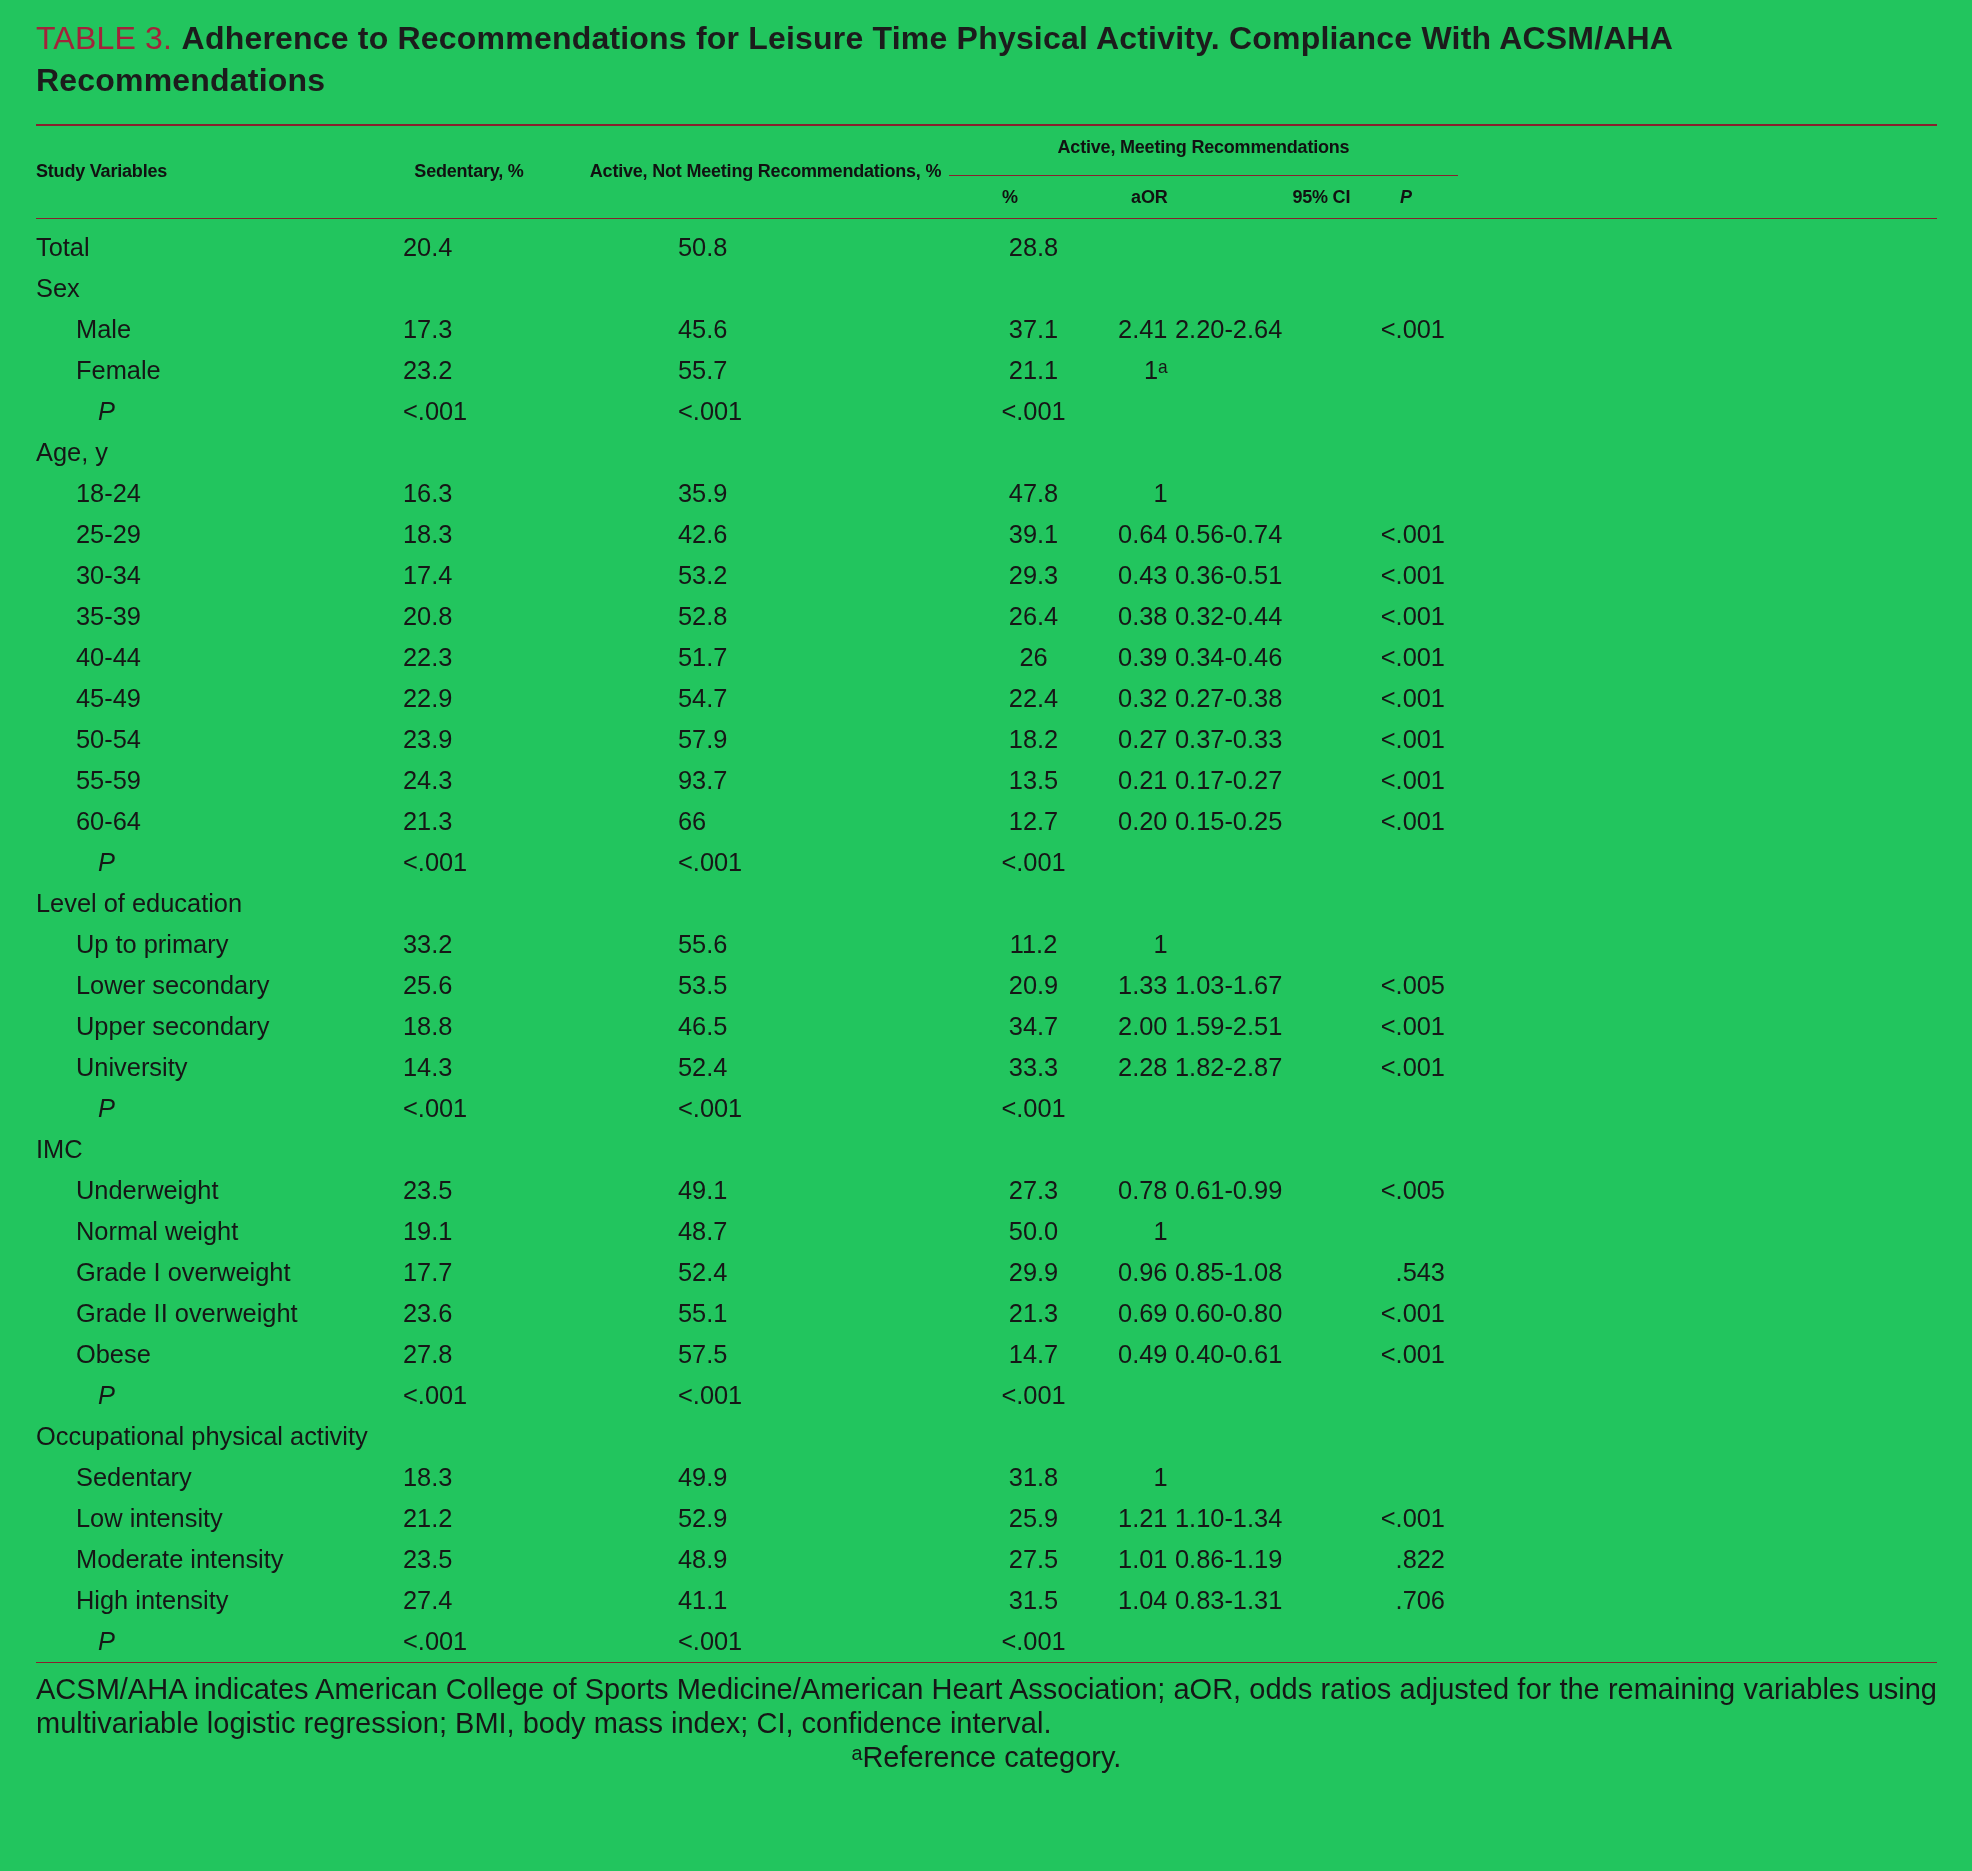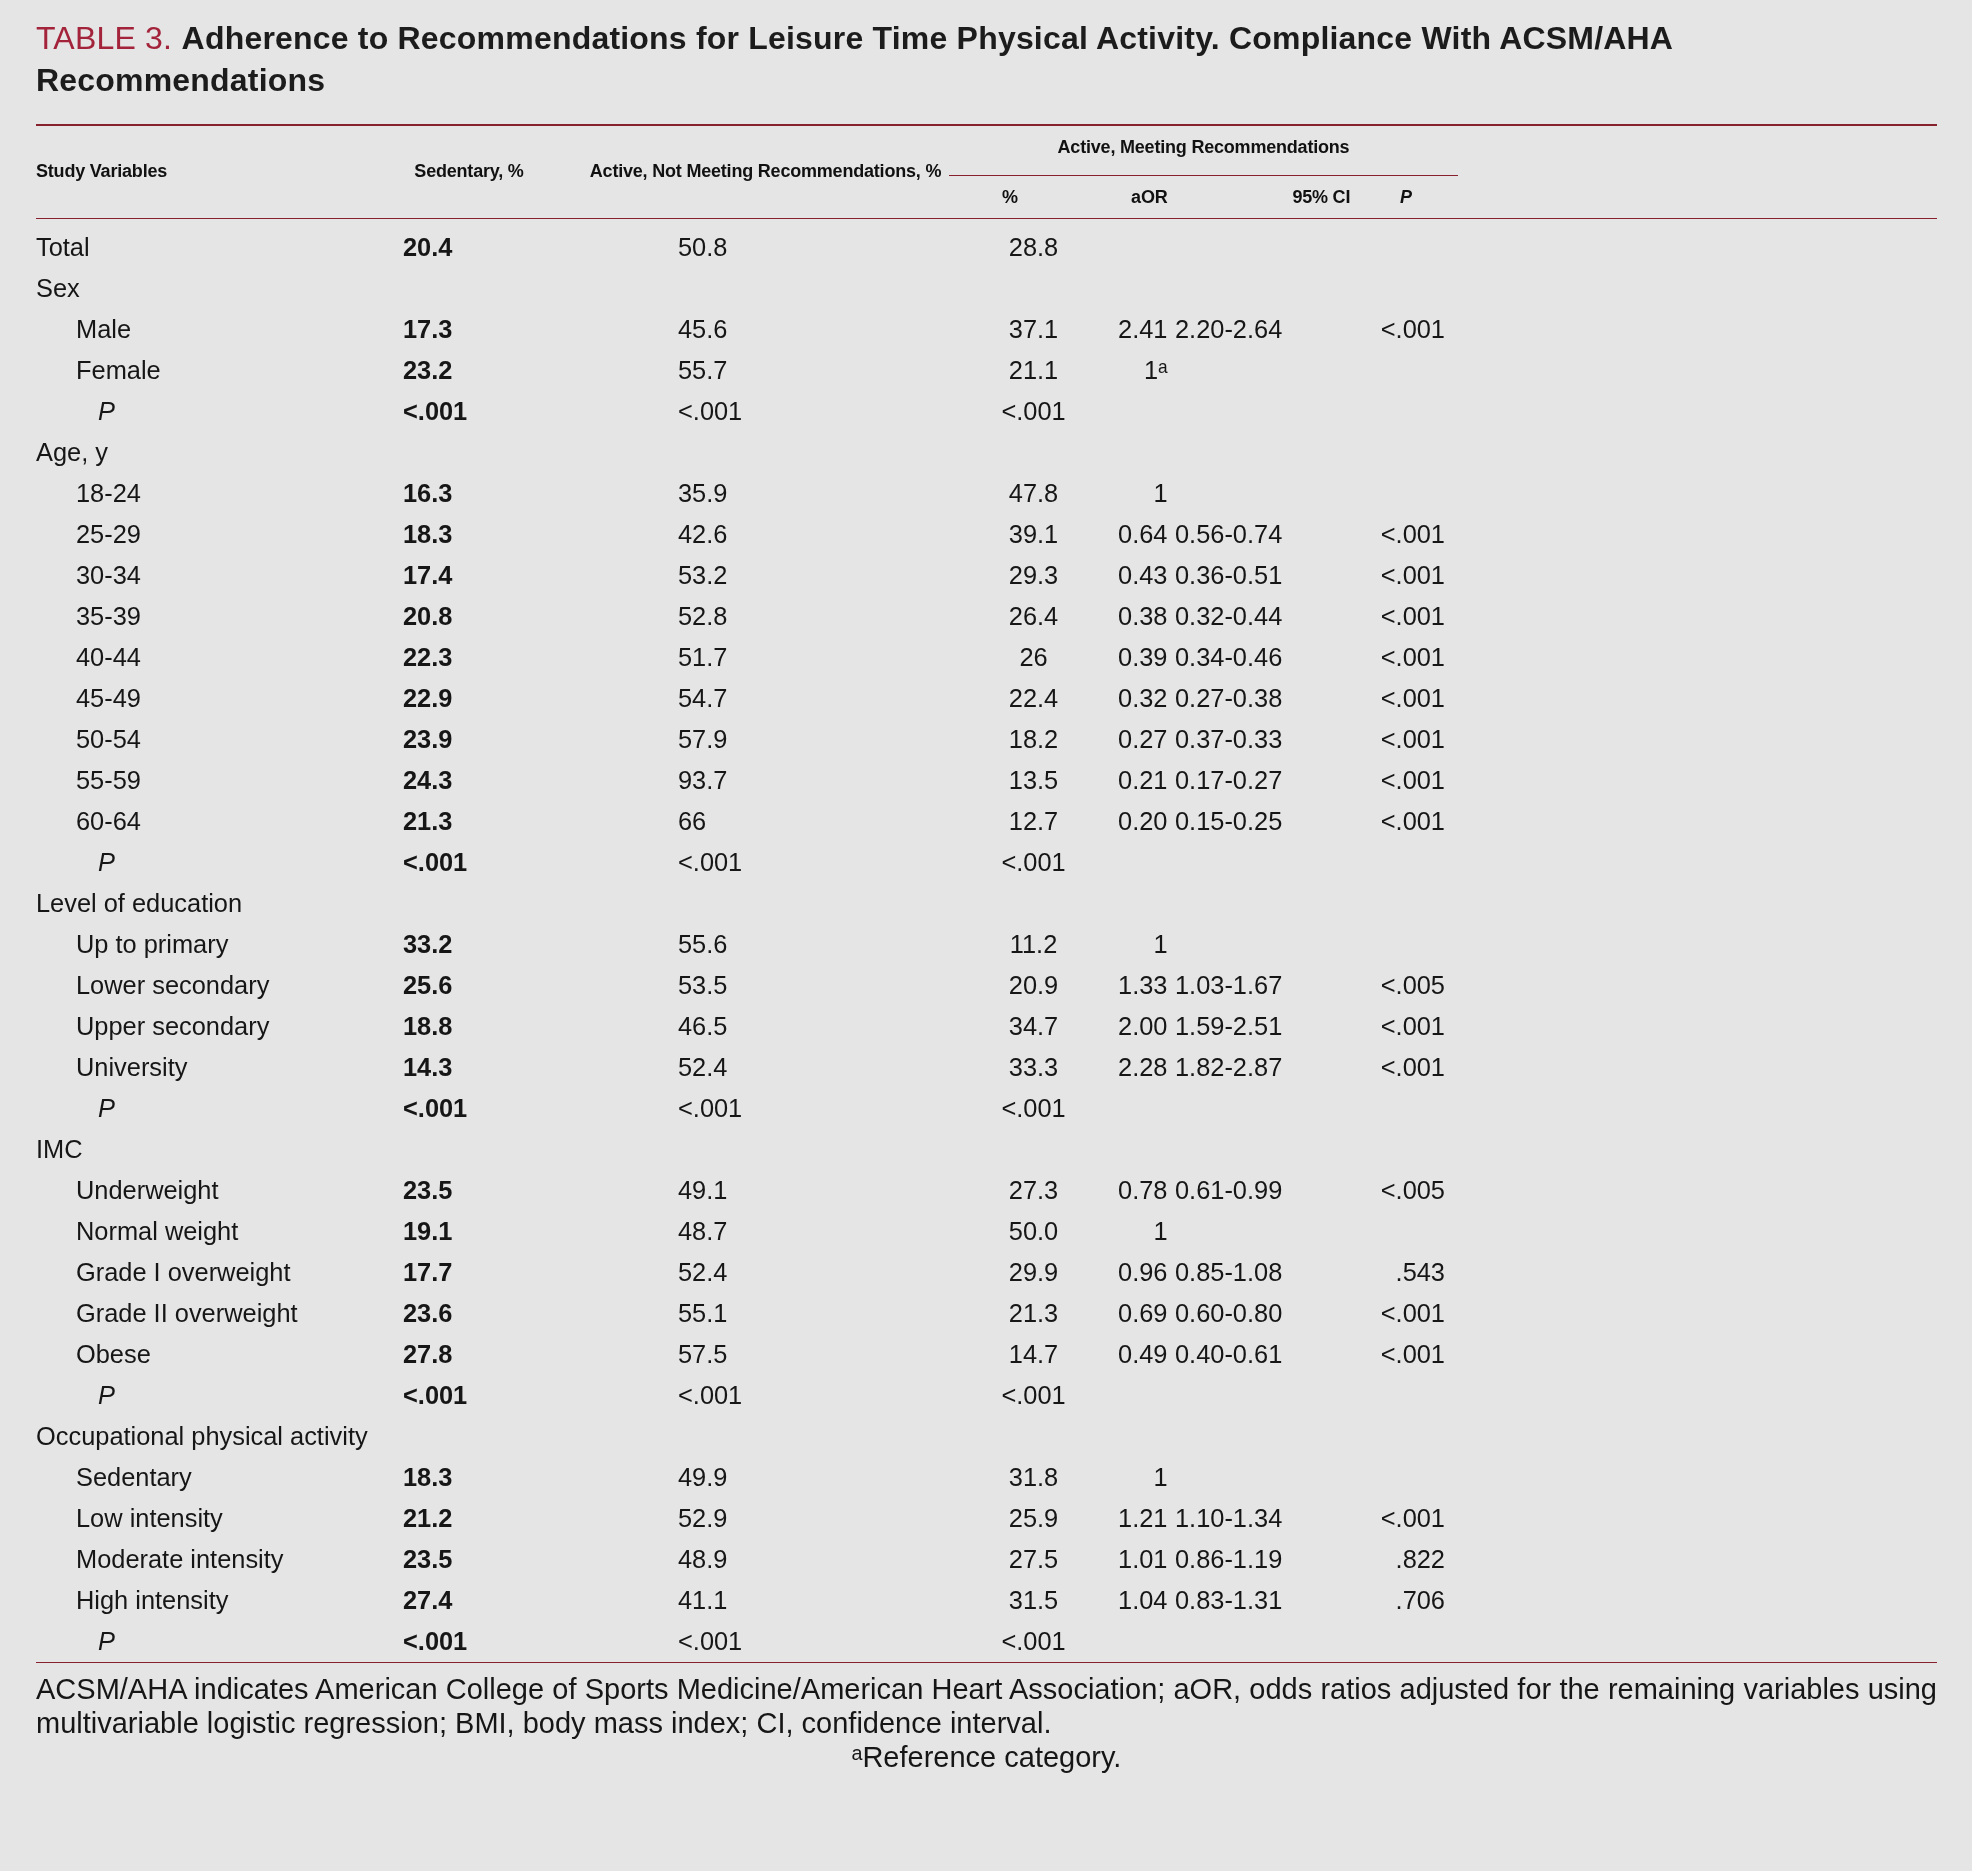--- a/index.html
+++ b/index.html
@@ -7,21 +7,21 @@
   body {
     width: 1973px;
     font-family: "Liberation Sans", sans-serif;
     color: #1a1a1a;
     -webkit-font-smoothing: antialiased;
   }
   .page {
     width: 1973px;
     min-height: 1871px;
     padding: 17px 36px 24.5px 36px;
-    background: #e5e5e5;
+    background: #22c55e;
   }
   
   .title {
     font-size: 32px;
     line-height: 42px;
     font-weight: 700;
     color: #1c1c1c;
     letter-spacing: 0.2px;
     margin-bottom: 22.6px;
   }
@@ -72,21 +72,21 @@
     line-height: 41px;
     height: 41px;
     white-space: nowrap;
     color: #161616;
   }
   tbody tr:first-child td { padding-top: 7.5px; }
   td.lbl { text-align: left; }
   td.lbl.indent-1 { padding-left: 40px; }
   td.lbl.indent-2 { padding-left: 62px; }
   td.lbl.it { font-style: italic; }
-  td.v2 { text-align: left; padding-left: 47px; font-weight: bold; }
+  td.v2 { text-align: left; padding-left: 47px; }
   td.v3 { text-align: left; padding-left: 96px; }
   td.v4 { text-align: center; padding-left: 47px; }
   td.v5 { text-align: right; padding-right: 7.5px; }
   td.v6 { text-align: left; padding-right: 3.8px; }
   td.v7 { text-align: right; padding-right: 13px; }
   td.fill { }
 
   
   .footnotes {
     width: 1901px;

